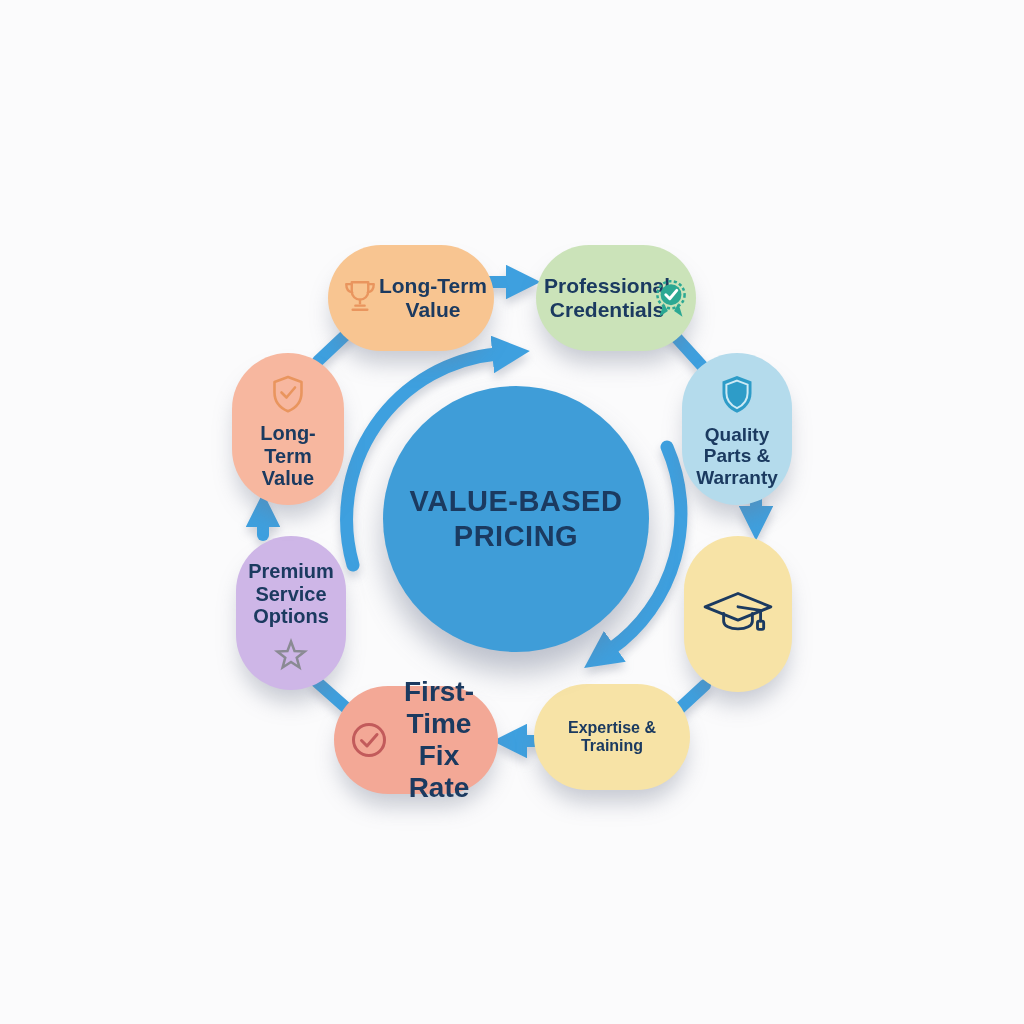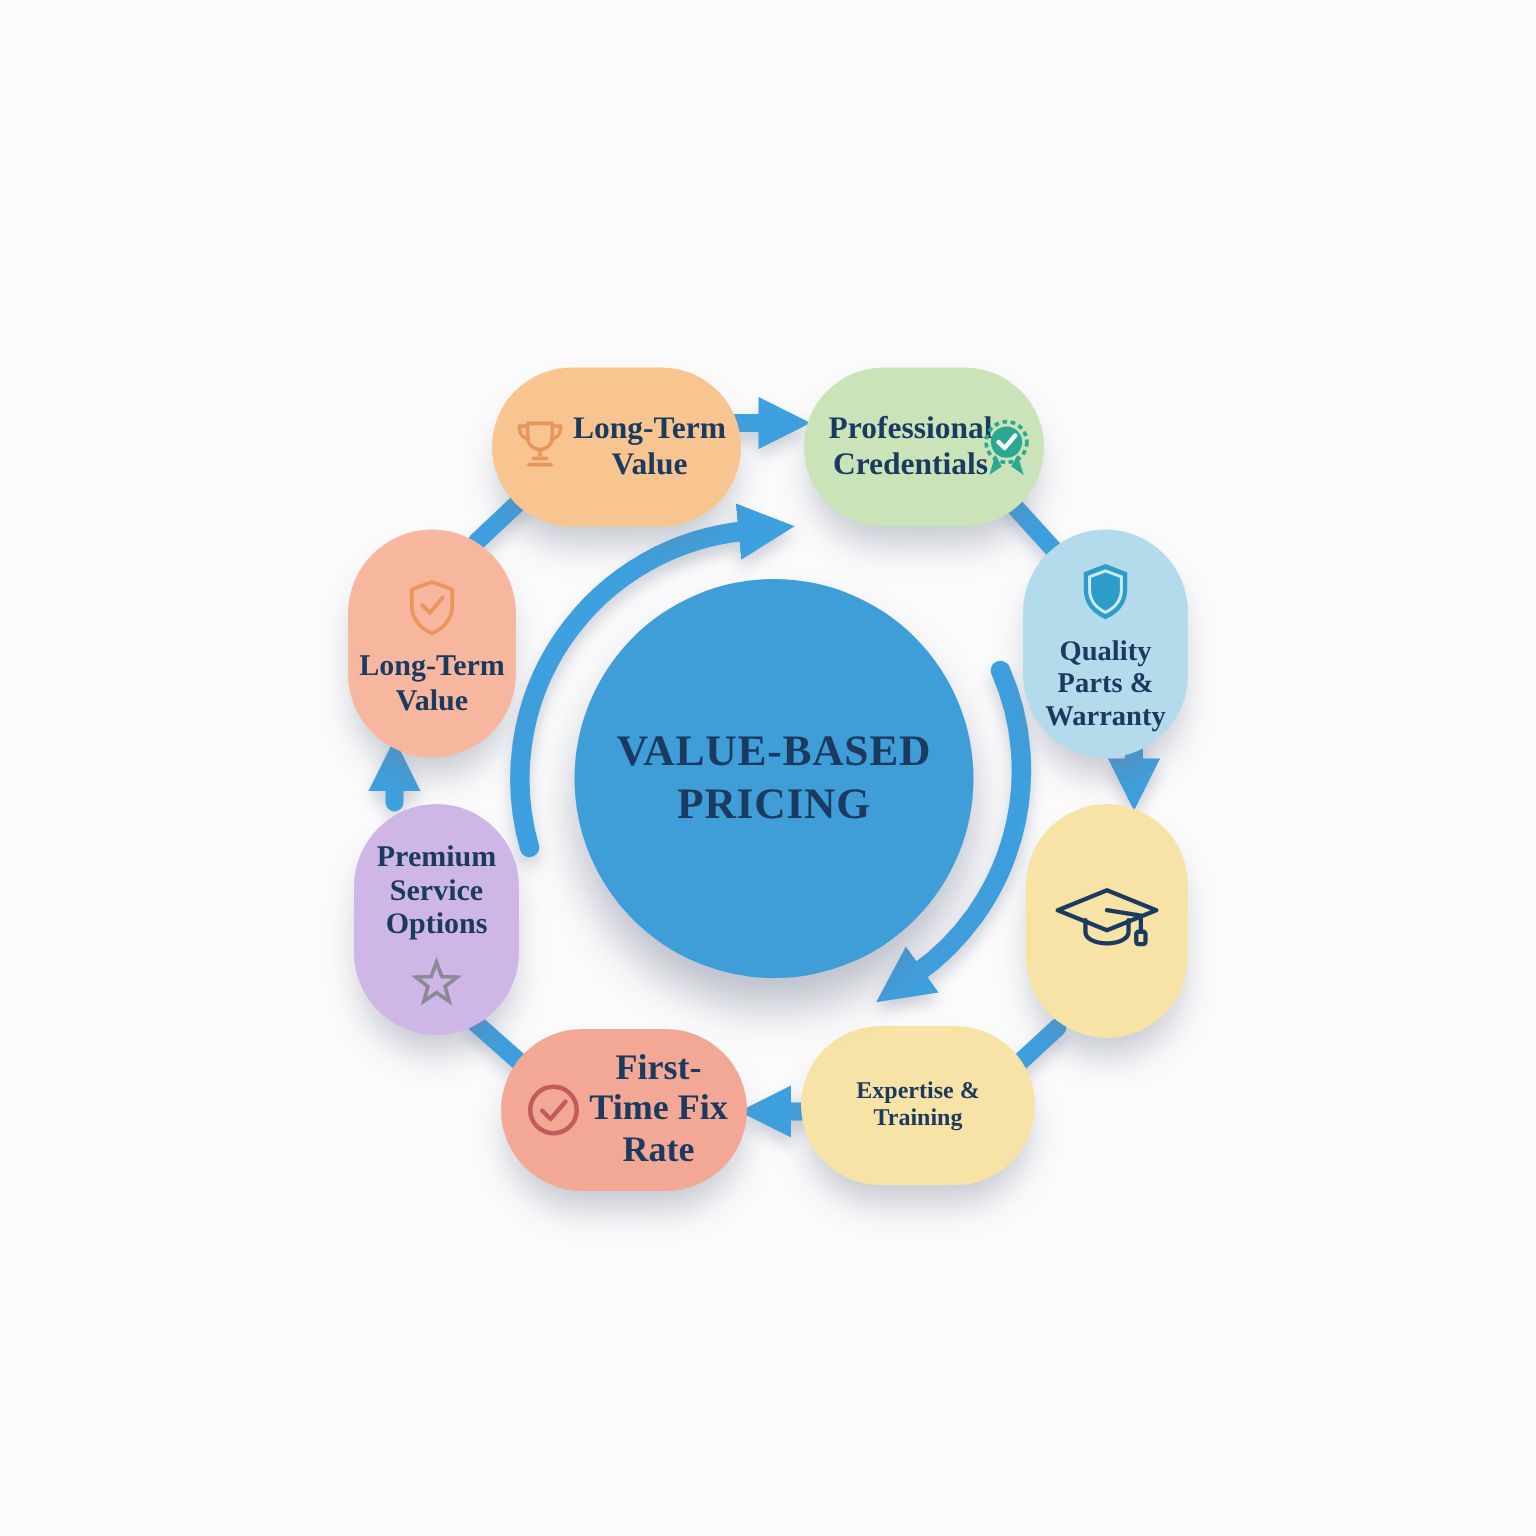--- a/index.html
+++ b/index.html
@@ -21,21 +21,21 @@
   .connectors .grp{filter:drop-shadow(0 6px 5px rgba(120,130,148,.35));}
   .mk{fill:var(--arrow,#3ea0df);}
 
   
   .pill{
     position:absolute;z-index:2;border-radius:60px;
     display:flex;align-items:center;justify-content:center;
     box-shadow:0 16px 22px -4px rgba(112,122,142,.38);
   }
   .label{
-    color:var(--text,#1b3a60);font-weight:700;text-align:center;line-height:1.14;font-family:Liberation Serif, serif;
+    color:var(--text,#1b3a60);font-weight:700;text-align:center;line-height:1.14;
   }
   .icon{display:flex;align-items:center;justify-content:center;}
 
   
   .p0{left:328px;top:245px;width:166px;height:106px;}
   .p0 .icon{position:absolute;left:10px;top:29px;}
   .p0 .label{margin-left:44px;width:110px;font-size:21px;}
 
   .p1{left:536px;top:245px;width:160px;height:106px;}
   .p1 .label{width:130px;font-size:21px;margin-right:18px;}
@@ -45,21 +45,21 @@
   .p2 .icon{margin-top:2px;}
   .p2 .label{width:104px;font-size:19px;margin-top:6px;}
 
   .p3{left:684px;top:536px;width:108px;height:156px;}
 
   .p4{left:534px;top:684px;width:156px;height:106px;}
   .p4 .label{width:120px;font-size:16px;}
 
   .p5{left:334px;top:686px;width:164px;height:108px;}
   .p5 .icon{position:absolute;left:12px;top:31px;}
-  .p5 .label{margin-left:46px;width:106px;font-size:24px;}
+  .p5 .label{margin-left:46px;width:106px;font-size:28px;}
 
   .p6{left:236px;top:536px;width:110px;height:154px;flex-direction:column;}
   .p6 .label{width:92px;font-size:20px;margin-top:8px;}
   .p6 .icon{margin-top:4px;}
 
   .p7{left:232px;top:353px;width:112px;height:152px;flex-direction:column;}
   .p7 .icon{margin-top:4px;}
   .p7 .label{width:98px;font-size:20px;margin-top:4px;}
 
   

